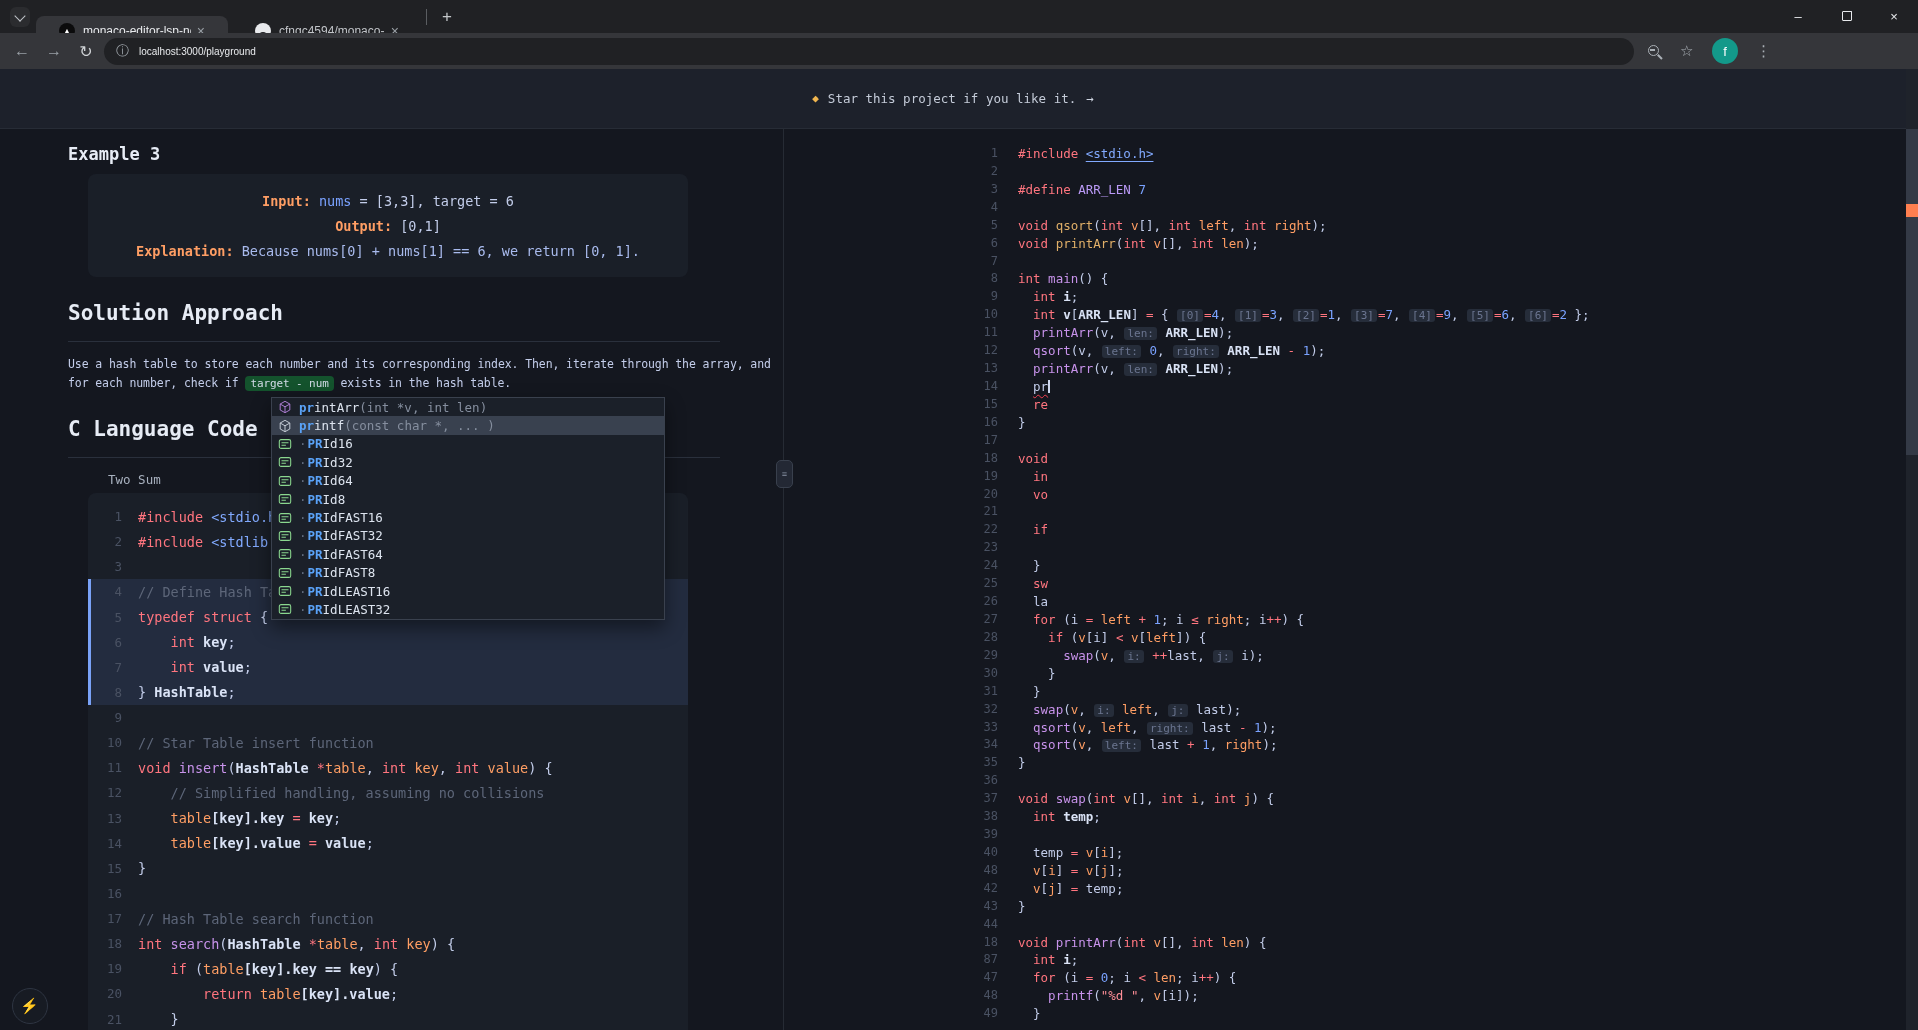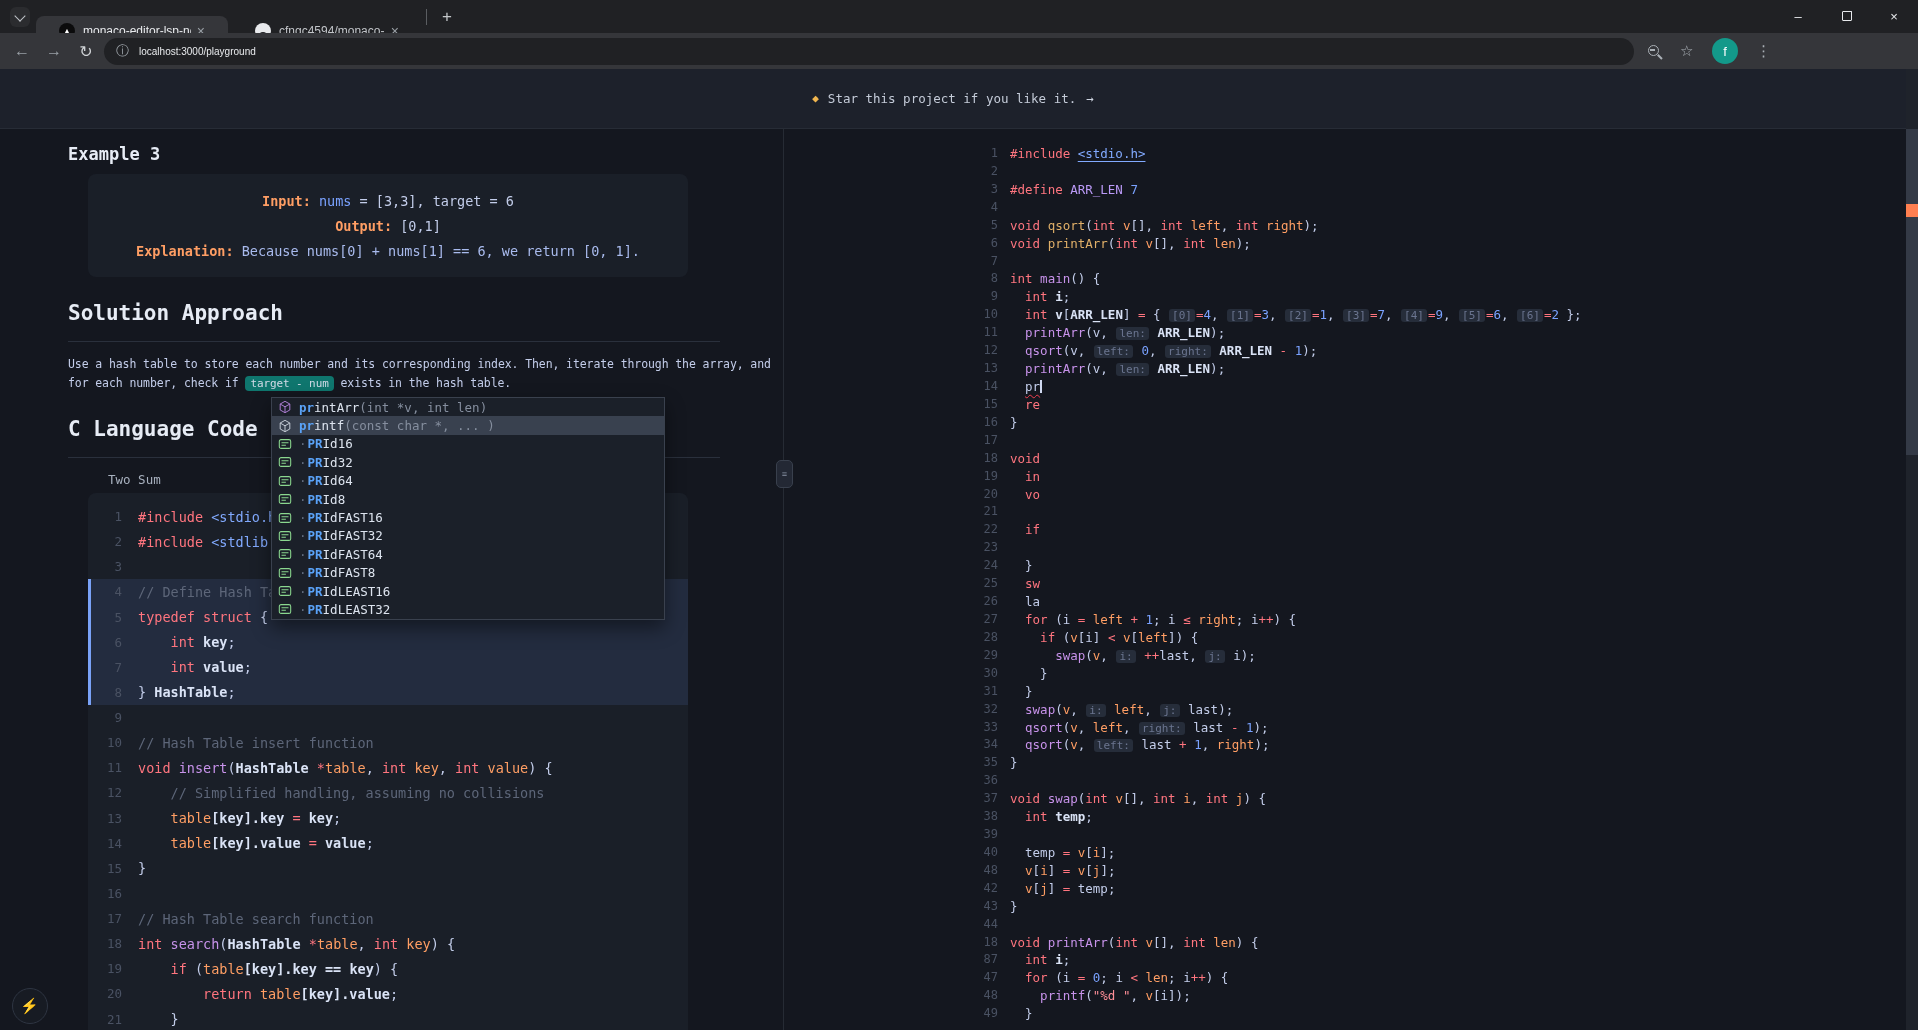--- a/index.html
+++ b/index.html
@@ -67,32 +67,32 @@
   .crow .lc{margin-left:16px;white-space:pre;}
   
   .divider{position:absolute;left:783px;top:0;bottom:0;width:1px;background:#262b34;}
   .grip{position:absolute;left:776px;top:332px;width:15px;height:26px;background:#232834;border:1px solid #39404d;
         border-radius:5px;display:flex;align-items:center;justify-content:center;color:#8a93a6;font-size:9px;}
   
   .editor{position:absolute;left:784px;top:0;right:0;bottom:0;padding-top:17px;
           font-family:"DejaVu Sans Mono",monospace;}
   .eline{display:flex;height:17.93px;line-height:17.93px;font-size:12.5px;}
   .eline .eln{width:214px;text-align:right;color:#4a5263;font-size:12px;flex:none;}
-  .eline .ecode{margin-left:12px;white-space:pre;text-align:right;}
+  .eline .ecode{margin-left:20px;white-space:pre;text-align:right;}
   
   .sg-k{color:#ff757f;} .sg-o{color:#ff757f;} .sg-f{color:#c792ea;} .sg-fd{color:#e0af68;}
   .sg-p{color:#ff9e64;} .sg-n{color:#7aa2ff;} .sg-t{color:#c3cdea;} .sg-c{color:#5d6679;}
   .sg-b{color:#dae3f6;font-weight:bold;} .sg-m{color:#bb9af7;} .sg-s{color:#ff8f98;}
   .sg-neg{color:#ff9e64;font-weight:bold;}
   .sg-inc{color:#82aaff;}
   .sg-lnk{color:#82aaff;text-decoration:underline;text-underline-offset:3px;}
   .sg-err{color:#c3cdea;text-decoration:underline wavy #f23f4f;text-decoration-thickness:1px;text-underline-offset:3px;}
   .sg-i{background:#262d3a;color:#6b7590;border-radius:3px;padding:0 3px;margin:0 1px;font-size:11px;}
   .sg-lbl{color:#ff9e64;font-weight:bold;} .sg-expl{color:#a9bbee;}
-  .sg-code{background:#0f766e;border-radius:4px;padding:1px 5px;color:#d3dbe8;font-size:11px;}
+  .sg-code{background:#14532d;border-radius:4px;padding:1px 5px;color:#d3dbe8;font-size:11px;}
   .sg-cursor{display:inline-block;width:1.5px;height:13px;background:#d0d9f0;vertical-align:-2px;}
   
   .suggest{position:absolute;left:271px;top:269px;width:392px;background:#1b2029;border:1px solid #3a414e;
            box-shadow:0 8px 18px rgba(0,0,0,.45);z-index:5;}
   .sitem{display:flex;align-items:center;height:18.4px;padding:0 6px;font-family:"DejaVu Sans Mono",monospace;font-size:12.5px;}
   .sitem.sel{background:#39414f;}
   .sicon{width:15px;height:15px;margin-right:6px;flex:none;display:flex;align-items:center;}
   .sdot{color:#626c7e;margin-right:1px;}
   .smatch{color:#5aa2f7;font-weight:bold;}
   .sname{color:#dde4ef;}
@@ -208,21 +208,21 @@
           <div class="crow hl">
             <span class="ln">8</span>
             <span class="lc"><span class="sg-t">} </span><span class="sg-b">HashTable</span><span class="sg-t">;</span></span>
           </div>
           <div class="crow">
             <span class="ln">9</span>
             <span class="lc"></span>
           </div>
           <div class="crow">
             <span class="ln">10</span>
-            <span class="lc"><span class="sg-c">// Hash Table insert function</span></span>
+            <span class="lc"><span class="sg-c">// Star Table insert function</span></span>
           </div>
           <div class="crow">
             <span class="ln">11</span>
             <span class="lc"><span class="sg-k">void </span><span class="sg-f">insert</span><span class="sg-t">(</span><span class="sg-b">HashTable</span><span class="sg-t"> </span><span class="sg-o">*</span><span class="sg-p">table</span><span class="sg-t">, </span><span class="sg-k">int </span><span class="sg-p">key</span><span class="sg-t">, </span><span class="sg-k">int </span><span class="sg-p">value</span><span class="sg-t">) {</span></span>
           </div>
           <div class="crow">
             <span class="ln">12</span>
             <span class="lc"><span class="sg-t">    </span><span class="sg-c">// Simplified handling, assuming no collisions</span></span>
           </div>
           <div class="crow">

